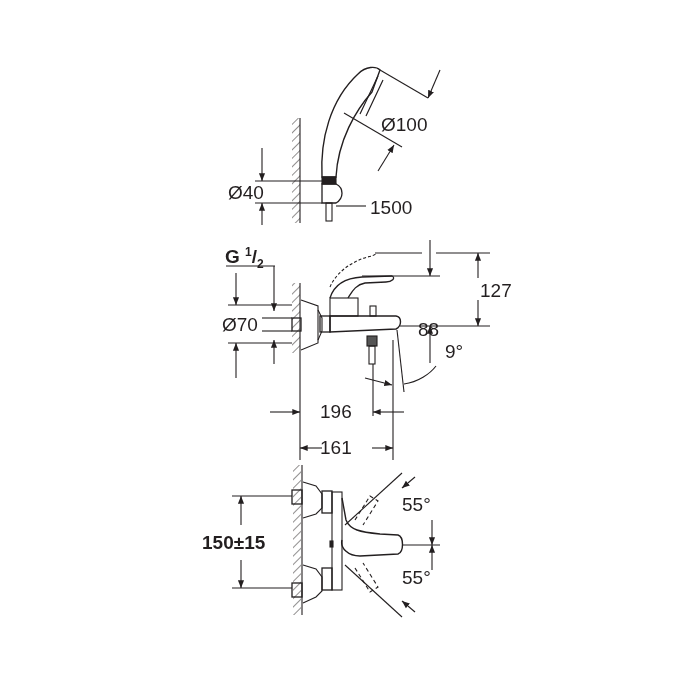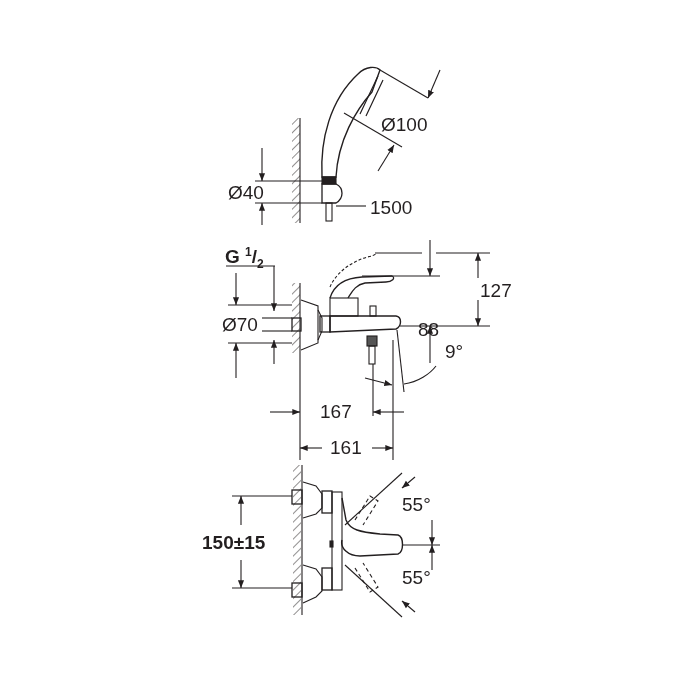--- a/index.html
+++ b/index.html
@@ -124,18 +124,18 @@
 
 <div class="lbl" style="left:381px;top:115px;">Ø100</div>
 <div class="lbl" style="left:228px;top:183px;">Ø40</div>
 <div class="lbl" style="left:370px;top:198px;">1500</div>
 
 <div class="lbl" style="left:225px;top:246px;font-weight:bold;"><span>G</span> <span class="sup">1</span>/<span class="sub">2</span></div>
 <div class="lbl" style="left:222px;top:315px;">Ø70</div>
 <div class="lbl" style="left:460px;top:281px;margin-left:20px;">127</div>
 <div class="lbl" style="left:418px;top:294px;margin-top:26px;">88</div>
 <div class="lbl" style="left:445px;top:342px;">9°</div>
-<div class="lbl" style="left:320px;top:402px;">167</div>
-<div class="lbl" style="left:330px;top:438px;">161</div>
+<div class="lbl" style="left:320px;top:402px;">196</div>
+<div class="lbl" style="left:320px;top:438px;">161</div>
 
 <div class="lbl" style="left:202px;top:533px;font-weight:bold;">150±15</div>
 <div class="lbl" style="left:402px;top:495px;">55°</div>
 <div class="lbl" style="left:402px;top:568px;">55°</div>
 
 </body></html>

